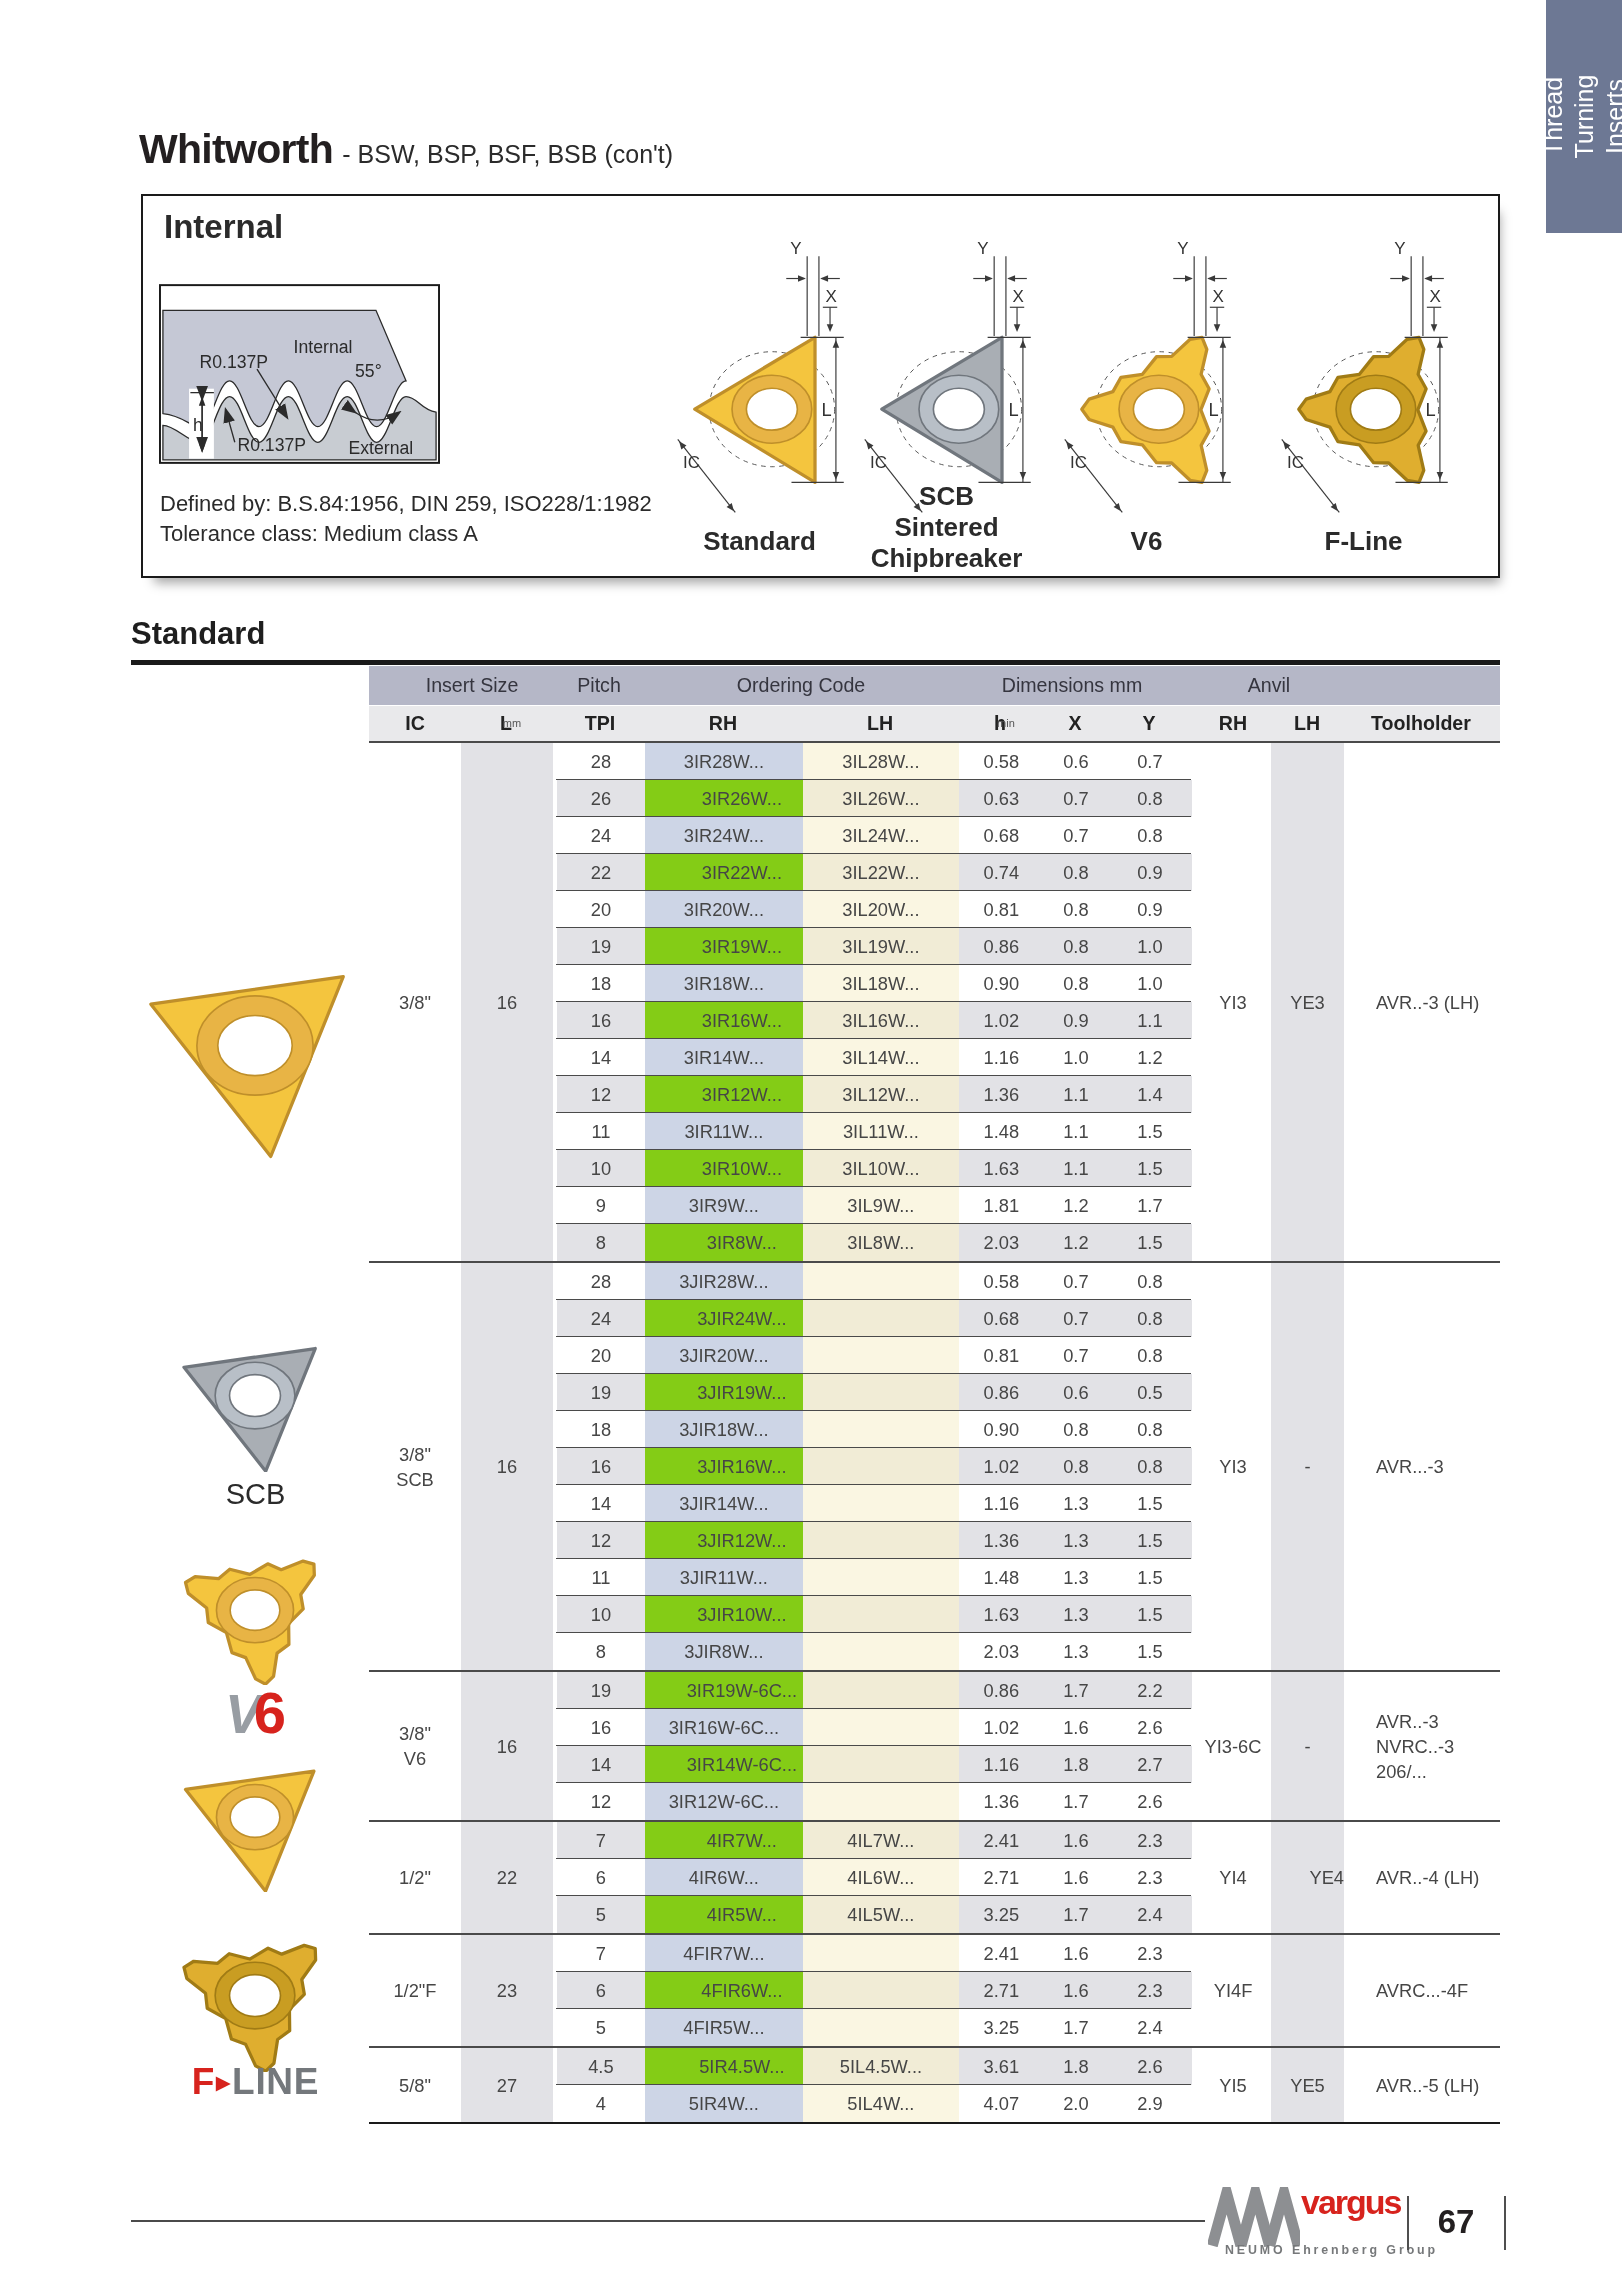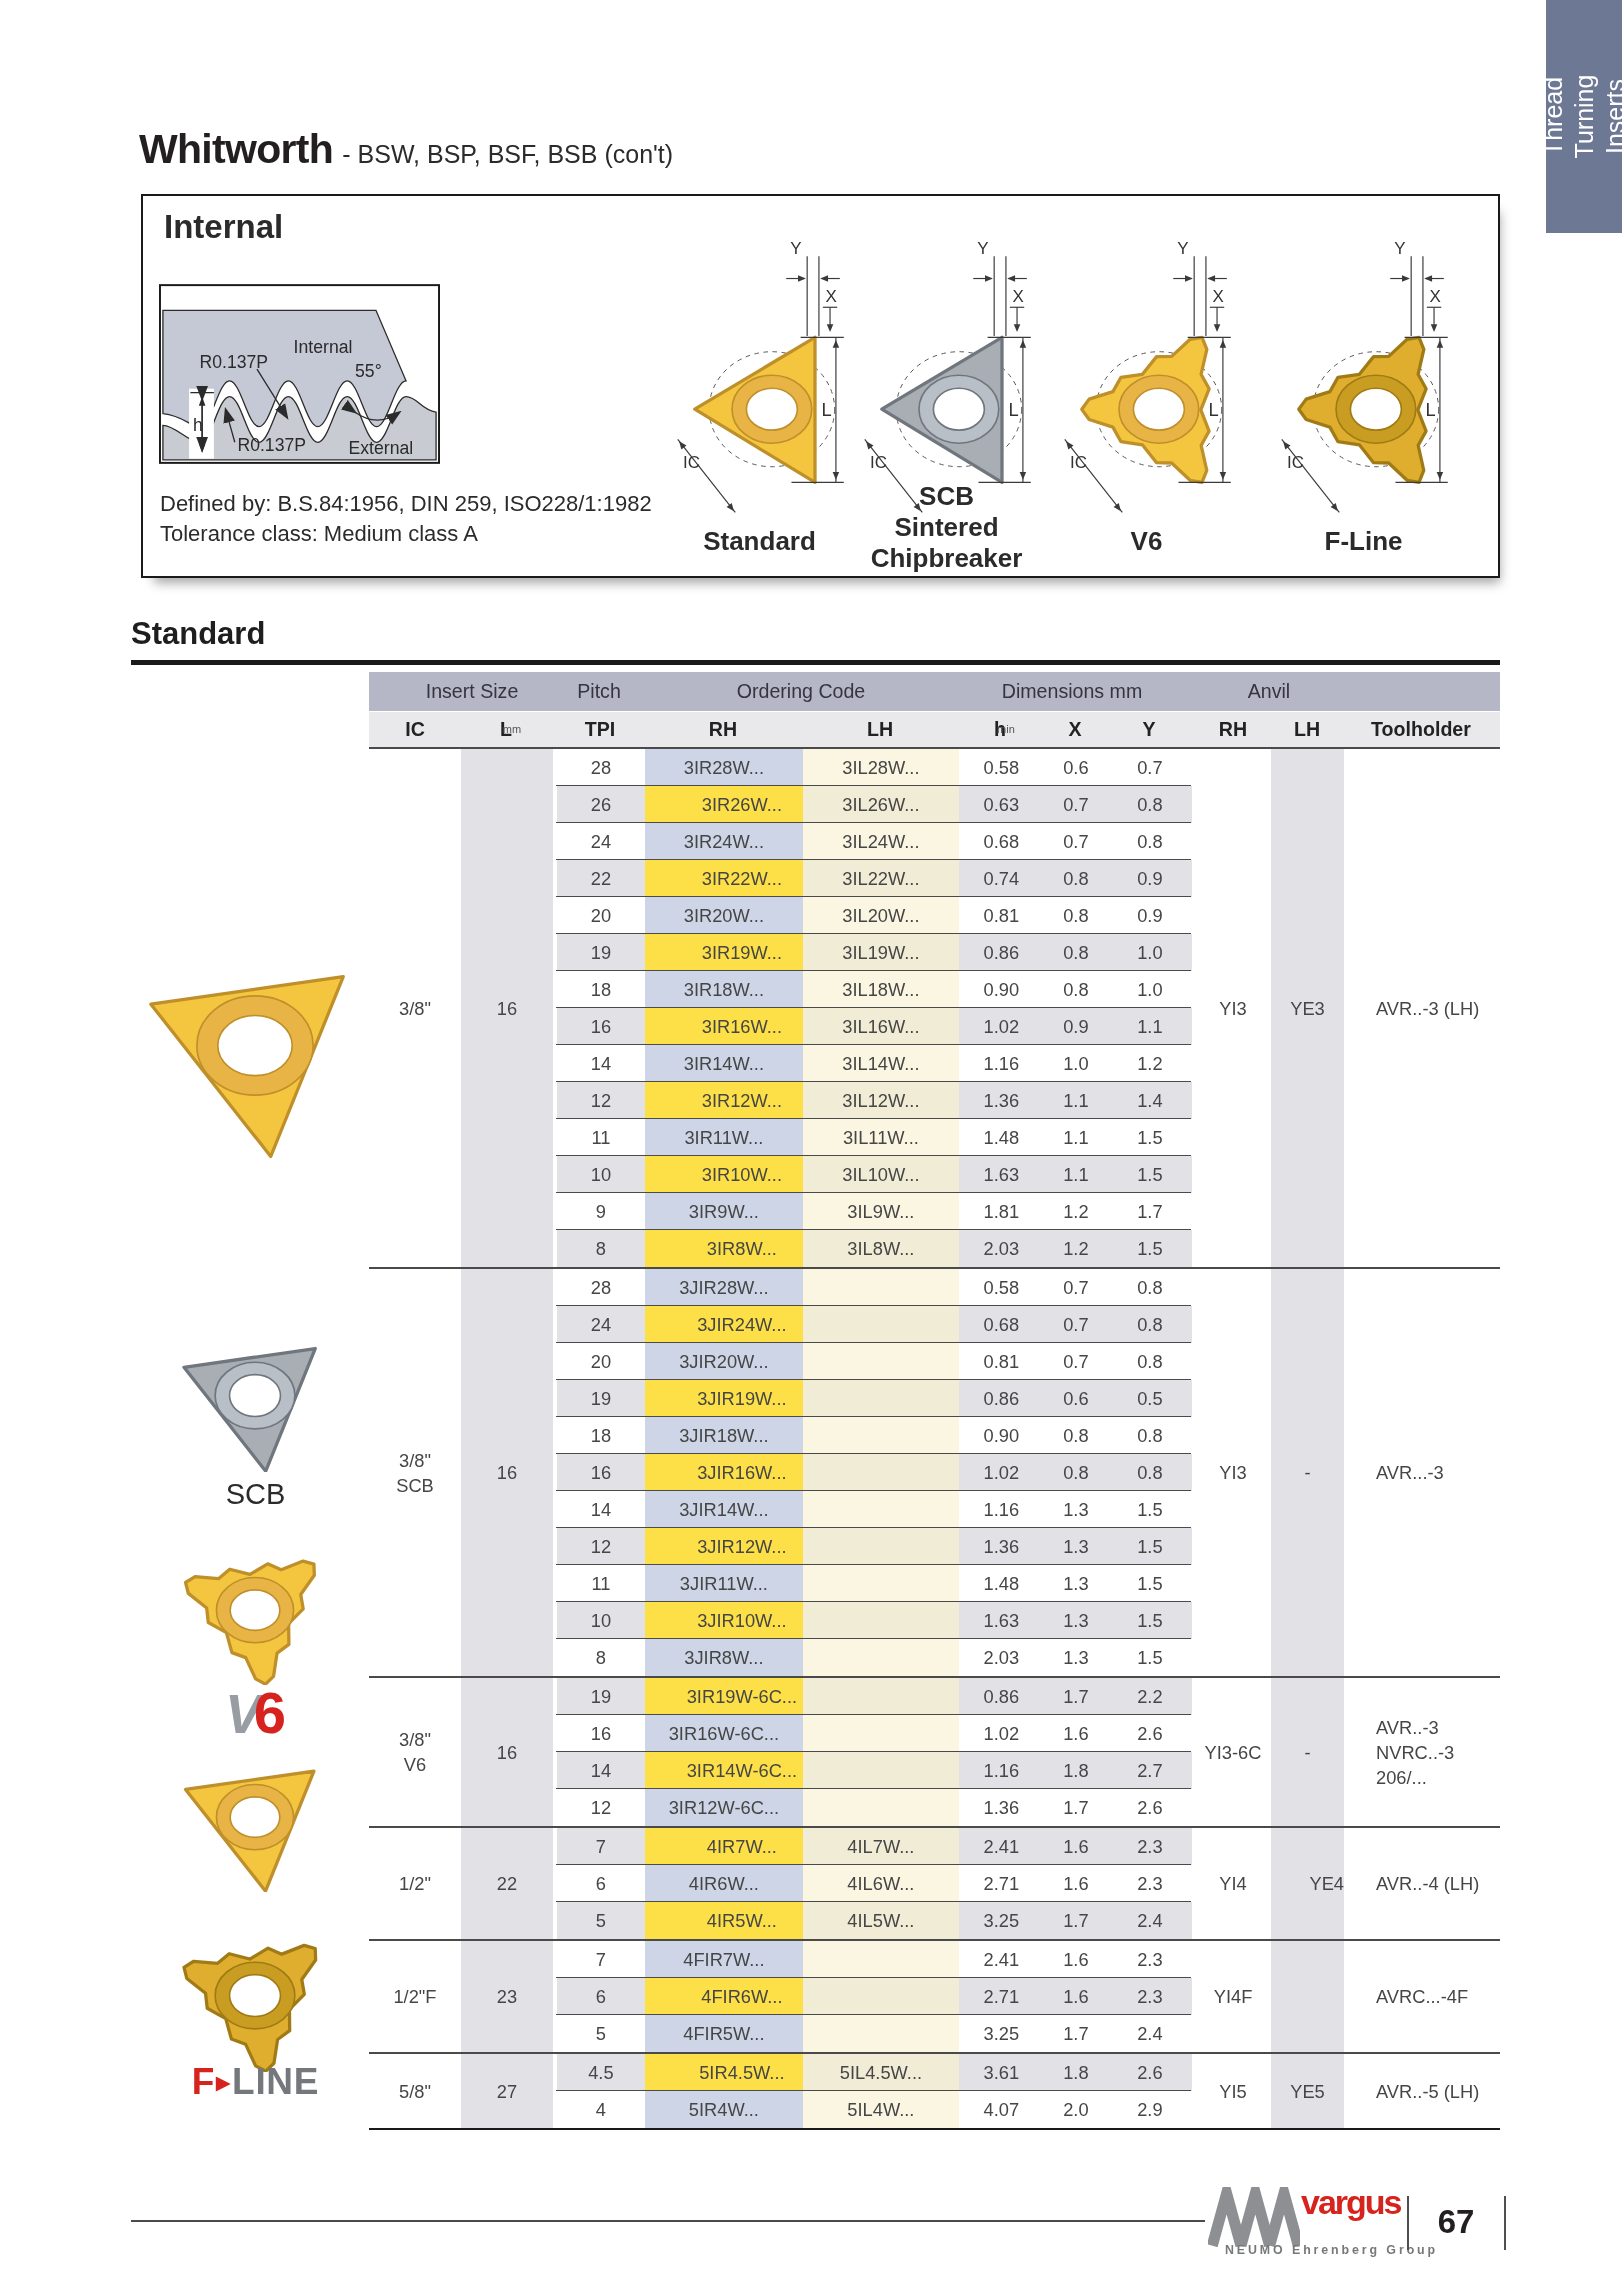--- a/index.html
+++ b/index.html
@@ -28,21 +28,21 @@
   .defined-text { position:absolute; left:17px; top:293px; font-size:22px; line-height:30px; color:#2b2b2b; }
 
   .variant { position:absolute; top:42px; width:187px; }
   .variant .vlabel { position:absolute; left:0; width:100%; text-align:center;
     font-size:26px; font-weight:600; color:#2b2b2b; line-height:31px; }
 
   
   .section-heading { left:131px; top:616px; font-size:31px; font-weight:bold; color:#1e1e1e; }
   .black-rule { left:131px; top:660px; width:1369px; height:4.6px; background:#1a1a1a; }
 
-  .data-table { left:369px; top:666px; width:1131px;margin-top:6px; }
+  .data-table { left:369px; top:666px; width:1131px; }
   .hband { position:relative; height:39px; background:#b5b7c7; }
   .hband span { position:absolute; transform:translateX(-50%); line-height:39px;
     font-size:19.6px; color:#35353f; white-space:nowrap; }
   .hsub { position:relative; height:38px; background:#e9e9eb; border-top:1.3px solid #fff;
     border-bottom:2px solid #4a4a4a; }
   .hsub span { position:absolute; transform:translateX(-50%); line-height:35px;
     font-size:19.6px; font-weight:bold; color:#222; white-space:nowrap; }
   .hsub span .unit { font-size:11px; font-weight:normal; color:#555; }
 
   .group { position:relative; border-top:2px solid #4a4a4a; }
@@ -56,21 +56,21 @@
 
   .row { display:grid; height:37px; position:relative; z-index:1;
     grid-template-columns:92px 92px 3.9px 88px 158px 156px 85px 64px 84px 3.9px 76px 73px 156px;
     font-size:18.3px; color:#464646; }
   .row > div { display:flex; align-items:center; justify-content:center; }
   .row.sep::after { content:""; position:absolute; left:187px; width:635px; bottom:0; height:1.3px;
     background:#4a4a4a; z-index:2; }
   .row.even .st  { background:#ffffff; }
   .row.odd  .st  { background:#e2e2e6; }
   .row.even .crh { background:#cdd5e6; }
-  .row.odd  .crh { background:#fde047;padding-left:36px; }
+  .row.odd  .crh { background:#84cc16;padding-left:36px; }
   .row.even .clh { background:#faf6e2; }
   .row.odd  .clh { background:#f1ecd6; }
 
   
   .scb-caption { position:absolute; text-align:center; font-size:29px; color:#2b2b2b; }
   .v6-logo { position:absolute; text-align:center; }
   .v6-logo .v6v { font-size:55px; font-weight:bold; font-style:italic; color:#989da3; letter-spacing:-2.6px; }
   .v6-logo .v66 { font-size:58px; font-weight:bold; color:#d7231d; margin-left:-5.2px; }
   .fline-logo { position:absolute; text-align:center; white-space:nowrap; }
   .fline-logo .ff { font-size:37px; font-weight:bold; color:#d7231d; }

